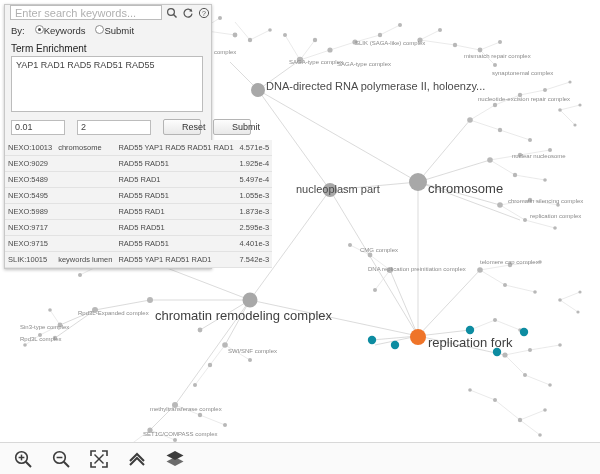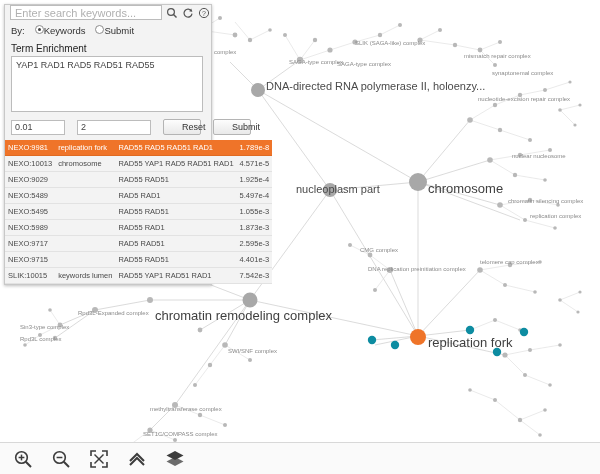--- a/index.html
+++ b/index.html
@@ -452,26 +452,20 @@
 
   <div class="params-row">
     <input id="pvalue-input" class="param-input" type="text" value="0.01" style="">
     <input id="count-input" class="param-input" type="text" value="2" style="">
     <button class="btn">Reset</button>
     <button class="btn">Submit</button>
   </div>
 
   <table id="results-table">
     <tbody>
-      <tr class="selected">
-        <td class="col-id">NEXO:9981</td>
-        <td class="col-name">replication fork</td>
-        <td class="col-genes">RAD55 RAD5 RAD51 RAD1</td>
-        <td class="col-p">1.789e-8</td>
-      </tr>
       <tr>
         <td class="col-id">NEXO:10013</td>
         <td class="col-name">chromosome</td>
         <td class="col-genes">RAD55 YAP1 RAD5 RAD51 RAD1</td>
         <td class="col-p">4.571e-5</td>
       </tr>
       <tr>
         <td class="col-id">NEXO:9029</td>
         <td class="col-name"></td>
         <td class="col-genes">RAD55 RAD51</td>

